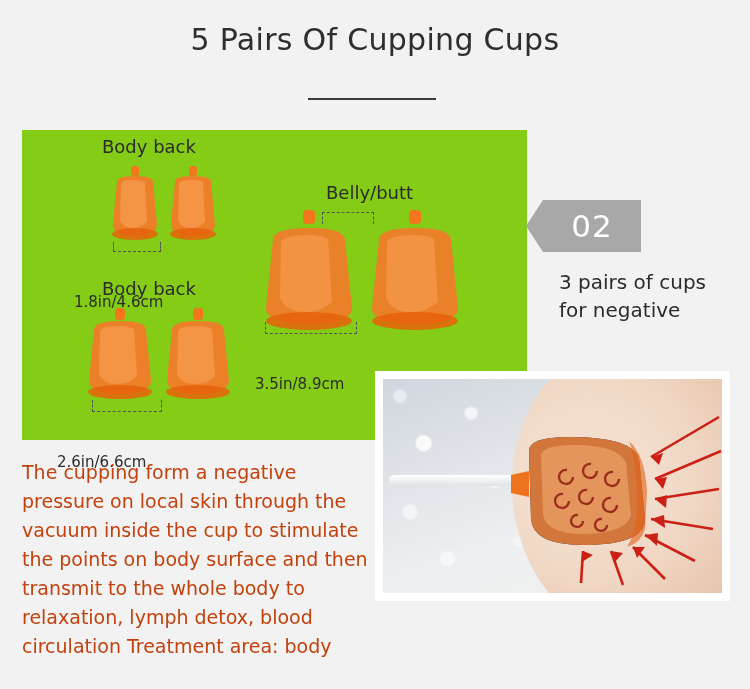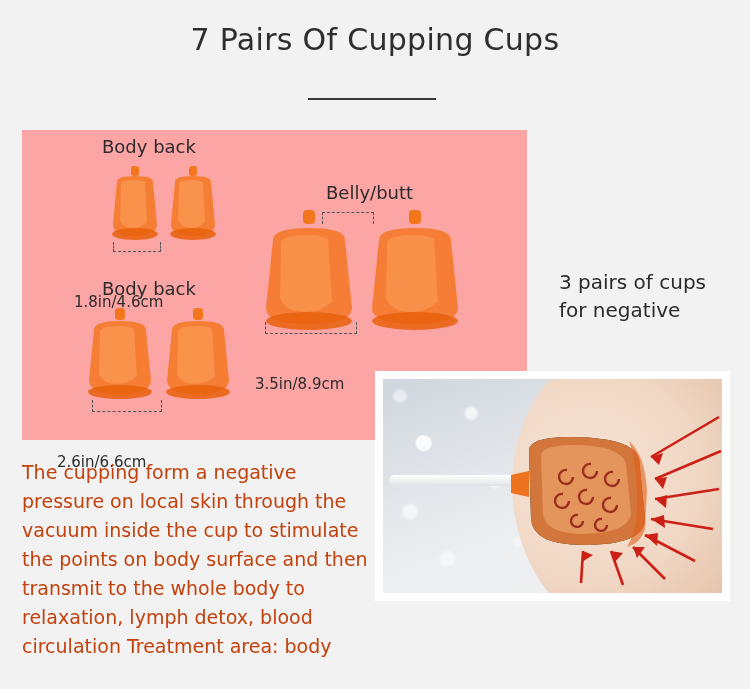--- a/index.html
+++ b/index.html
@@ -39,21 +39,21 @@
     background: #3a3a3a;
   }
 
   
   .product-panel {
     position: absolute;
     left: 22px;
     top: 130px;
     width: 505px;
     height: 310px;
-    background: #fca5a5;
+    background: #84cc16;
   }
 
   .cup-label {
     position: absolute;
     font-size: 18px;
     color: #2b2b2b;
     white-space: nowrap;
   }
   .dim-label {
     position: absolute;
@@ -177,21 +177,21 @@
     height: 11px;
     border-radius: 6px;
     background: linear-gradient(#ffffff, #dfe2e5);
   }
 </style>
 </head>
 <body>
 
 <div class="page">
 
-  <div class="title">7 Pairs Of Cupping Cups</div>
+  <div class="title">5 Pairs Of Cupping Cups</div>
   <div class="title-rule"></div>
 
   <div class="product-panel">
 
     <div class="cup-label" style="left:80px; top:6px;">Body back</div>
 
     <div class="cup" style="left:85px; top:36px;">
       <svg width="56" height="76" viewBox="0 0 56 76">
         <rect x="24" y="0" width="8" height="10" rx="3" fill="#f3761c"></rect>
         <path d="M10 16 Q10 10 28 10 Q46 10 46 16 L50 58 Q50 70 28 70 Q6 70 6 58 Z" fill="#f4792a" opacity="0.92"></path>
@@ -249,20 +249,23 @@
         <path d="M14 30 Q14 18 50 18 Q86 18 86 30 L93 98 Q93 114 50 114 Q7 114 7 98 Z" fill="#f4792a" opacity="0.9"></path>
         <path d="M22 33 Q22 25 50 25 Q62 25 69 29 L73 92 Q62 102 46 102 Q27 102 21 88 Z" fill="#fca45d" opacity="0.5"></path>
         <ellipse cx="50" cy="111" rx="43" ry="9" fill="#e8600a" opacity="0.85"></ellipse>
       </svg>
     </div>
     <div class="bracket" style="left:243px; top:192px; width:92px; height:12px;"></div>
     <div class="dim-label" style="left:233px; top:205px;">3.5in/8.9cm</div>
 
   </div>
 
+  <div class="step-badge">
+    <span>02</span>
+  </div>
   <div class="step-text">
     <div>3 pairs of cups</div>
     <div>for negative</div>
   </div>
 
   <div class="paragraph">The cupping form a negative pressure on local skin through the vacuum inside the cup to stimulate the points on body surface and then transmit to the whole body to relaxation, lymph detox, blood circulation Treatment area: body</div>
 
   <div class="photo-card">
     <div class="photo">
       <div class="blur-dots"></div>

